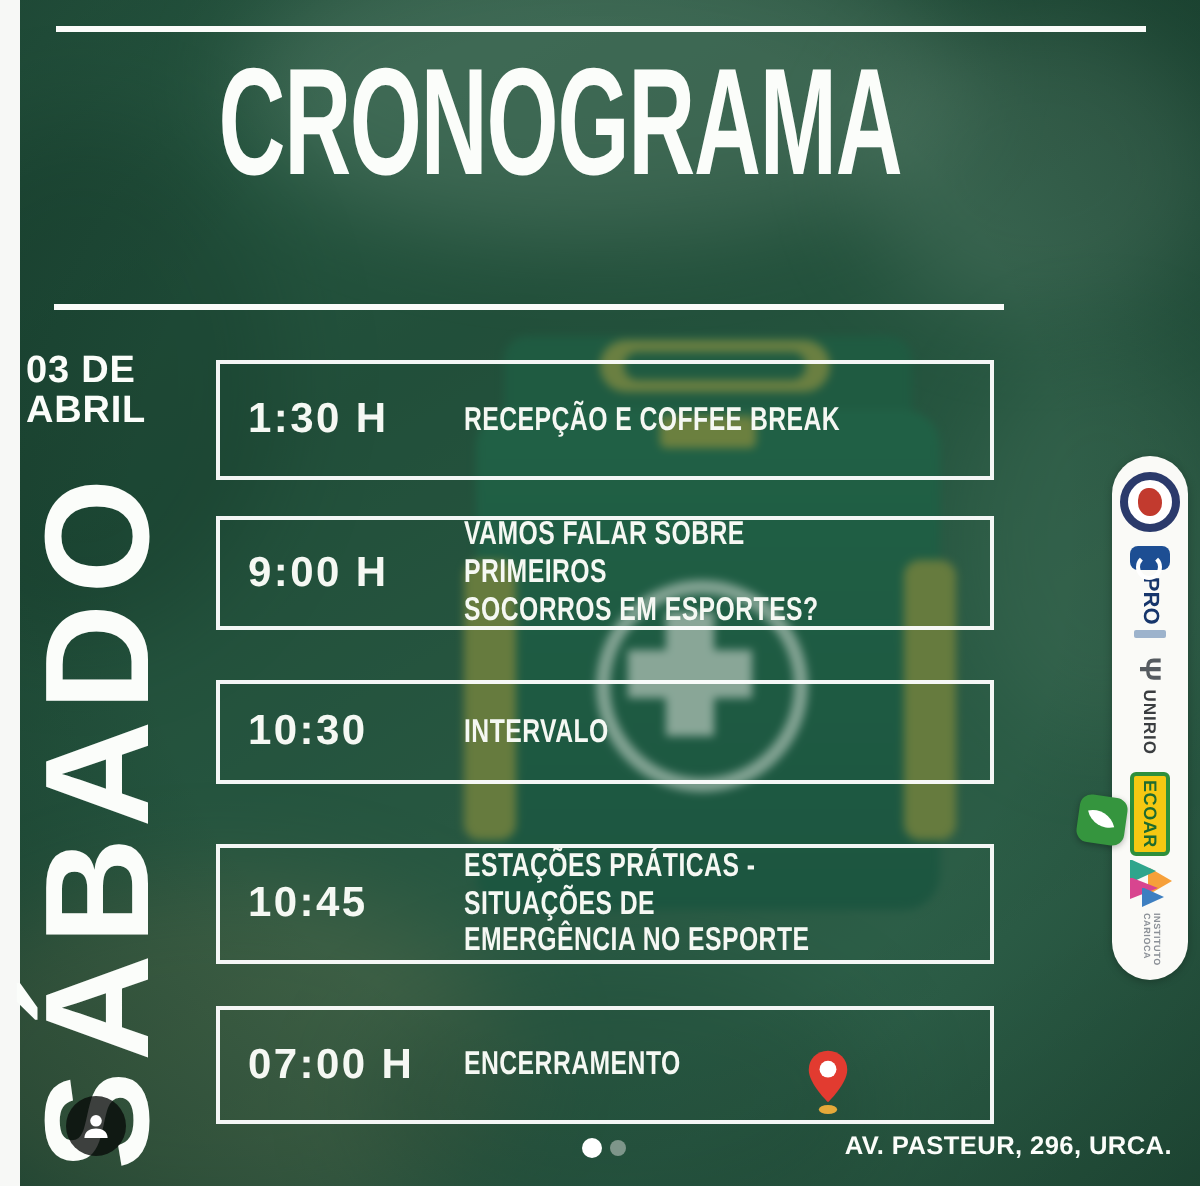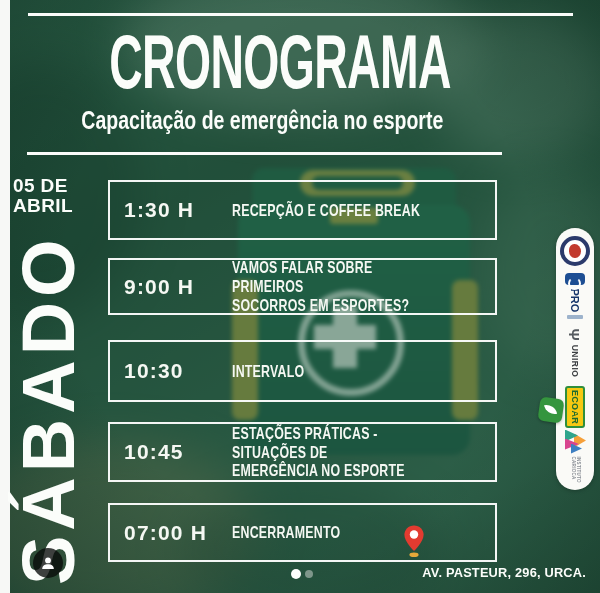--- a/index.html
+++ b/index.html
@@ -39,21 +39,21 @@
   .subtitle-wrap{position:absolute;left:0;top:106px;width:525px;text-align:center;color:#fbfdfa;}
   .subtitle-wrap .sub{display:inline-block;font-size:26px;font-weight:800;line-height:1.1;transform:scaleX(.75);transform-origin:center;white-space:nowrap;}
   
   .date{position:absolute;left:13px;top:176px;color:#fbfdfa;font-size:19px;font-weight:800;line-height:1.06;letter-spacing:.4px;white-space:pre-line;}
   .day{position:absolute;left:12px;top:585px;transform-origin:0 0;transform:rotate(-90deg);color:#fbfdfa;font-size:74px;font-weight:800;letter-spacing:5px;white-space:nowrap;line-height:1;}
   
   .row{position:absolute;left:108px;width:389px;border:2.5px solid rgba(255,255,255,.95);box-sizing:border-box;display:flex;align-items:center;padding-left:14px;color:#f5f8f3;}
   .row .time{flex:0 0 102px;font-size:21px;font-weight:800;letter-spacing:1.2px;}
   .row .evt{flex:1;margin-left:6px;}
   .row .evt .cond{display:inline-block;font-size:16.5px;font-weight:800;line-height:1.14;letter-spacing:.3px;transform:scaleX(.75);transform-origin:left center;white-space:pre-line;}
-  .r1{top:180px;height:60px;} .r2{top:258px;height:57px;} .r3{top:340px;height:62px;} .r4{top:422px;height:60px;} .r5{top:503px;height:59px;}
+  .r1{top:180px;height:60px;} .r2{top:258px;height:57px;} .r3{top:340px;height:52px;} .r4{top:422px;height:60px;} .r5{top:503px;height:59px;}
   
   .pill{position:absolute;left:556px;top:228px;width:38px;height:262px;background:#fafaf7;border-radius:19px;box-shadow:0 1px 4px rgba(0,0,0,.25);}
   .pill *{box-sizing:border-box;}
   .lg-emblem{position:absolute;left:4px;top:8px;width:30px;height:30px;border-radius:50%;border:4px solid #2b3a6b;background:#fff;}
   .lg-emblem::after{content:"";position:absolute;left:5px;top:4px;width:12px;height:14px;background:#c23a2e;border-radius:45% 55% 50% 50%;}
   .rot{position:absolute;display:flex;align-items:center;justify-content:center;transform:rotate(90deg);transform-origin:center;}
   .lg-pro{left:-4px;top:49px;width:46px;height:38px;gap:3px;}
   .pro-sq{width:20px;height:20px;border-radius:4px;background:#1d4e93;position:relative;}
   .pro-sq::after{content:"";position:absolute;left:4px;top:4px;width:9px;height:9px;border:2px solid #fff;border-radius:50%;border-left-color:transparent;}
   .pro-txt{color:#16356b;font-size:11px;font-weight:800;}
@@ -110,24 +110,23 @@
       <div class="kit-cross-h"></div>
     </div>
     <div class="overlay"></div>
     <div class="vignette"></div>
   </div>
 
   <div class="left-strip"></div>
 
   <div class="top-line"></div>
   <div class="title-wrap"><span class="big">CRONOGRAMA</span></div>
-  <div class="subtitle-wrap"><span class="sub">Capacitação de emergência no esporte</span></div>
   <div class="mid-line"></div>
 
-  <div class="date">05 DE
+  <div class="date">03 DE
 ABRIL</div>
   <div class="day">SÁBADO</div>
 
   <div class="row r1">
     <div class="time">1:30 H</div>
     <div class="evt"><span class="cond">RECEPÇÃO E COFFEE BREAK</span></div>
   </div>
   <div class="row r2">
     <div class="time">9:00 H</div>
     <div class="evt"><span class="cond">VAMOS FALAR SOBRE PRIMEIROS

